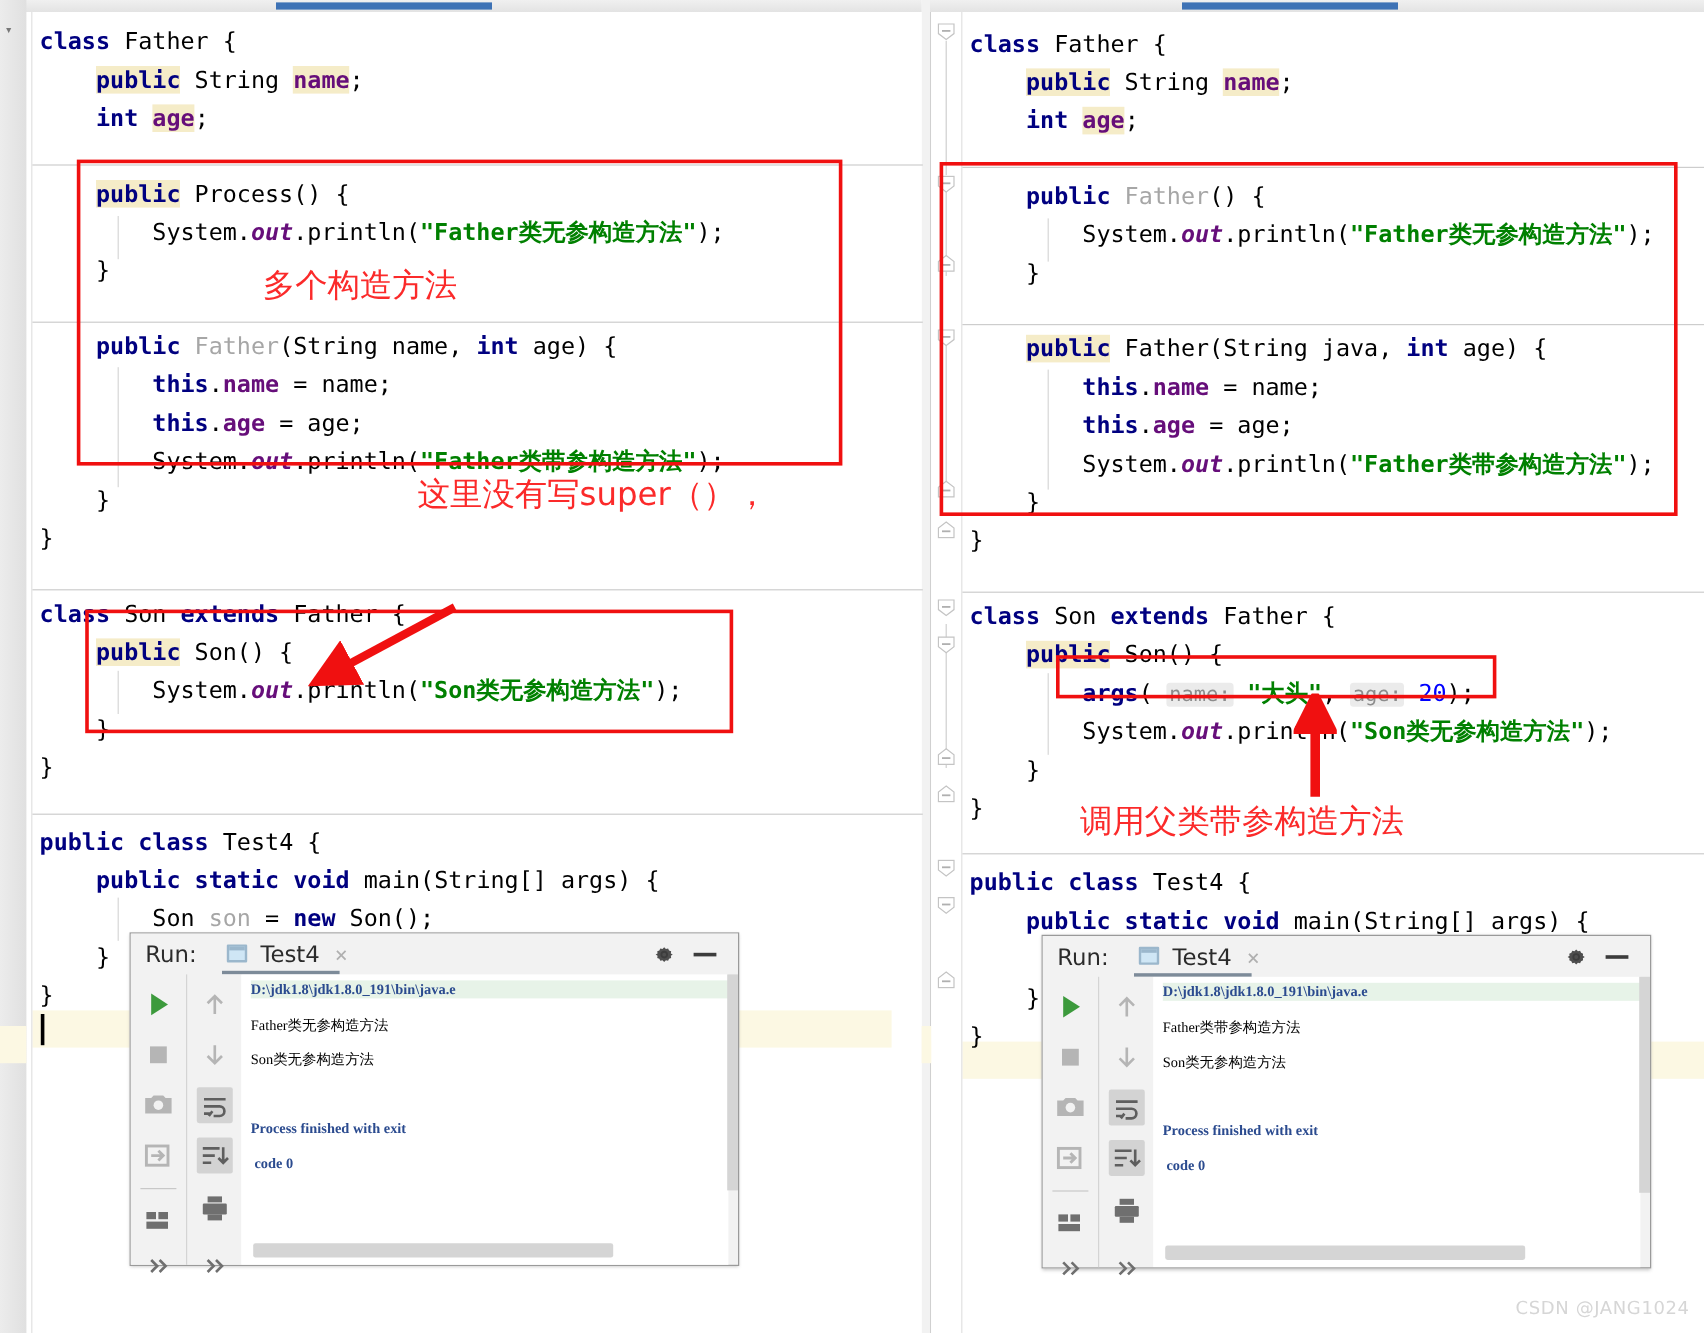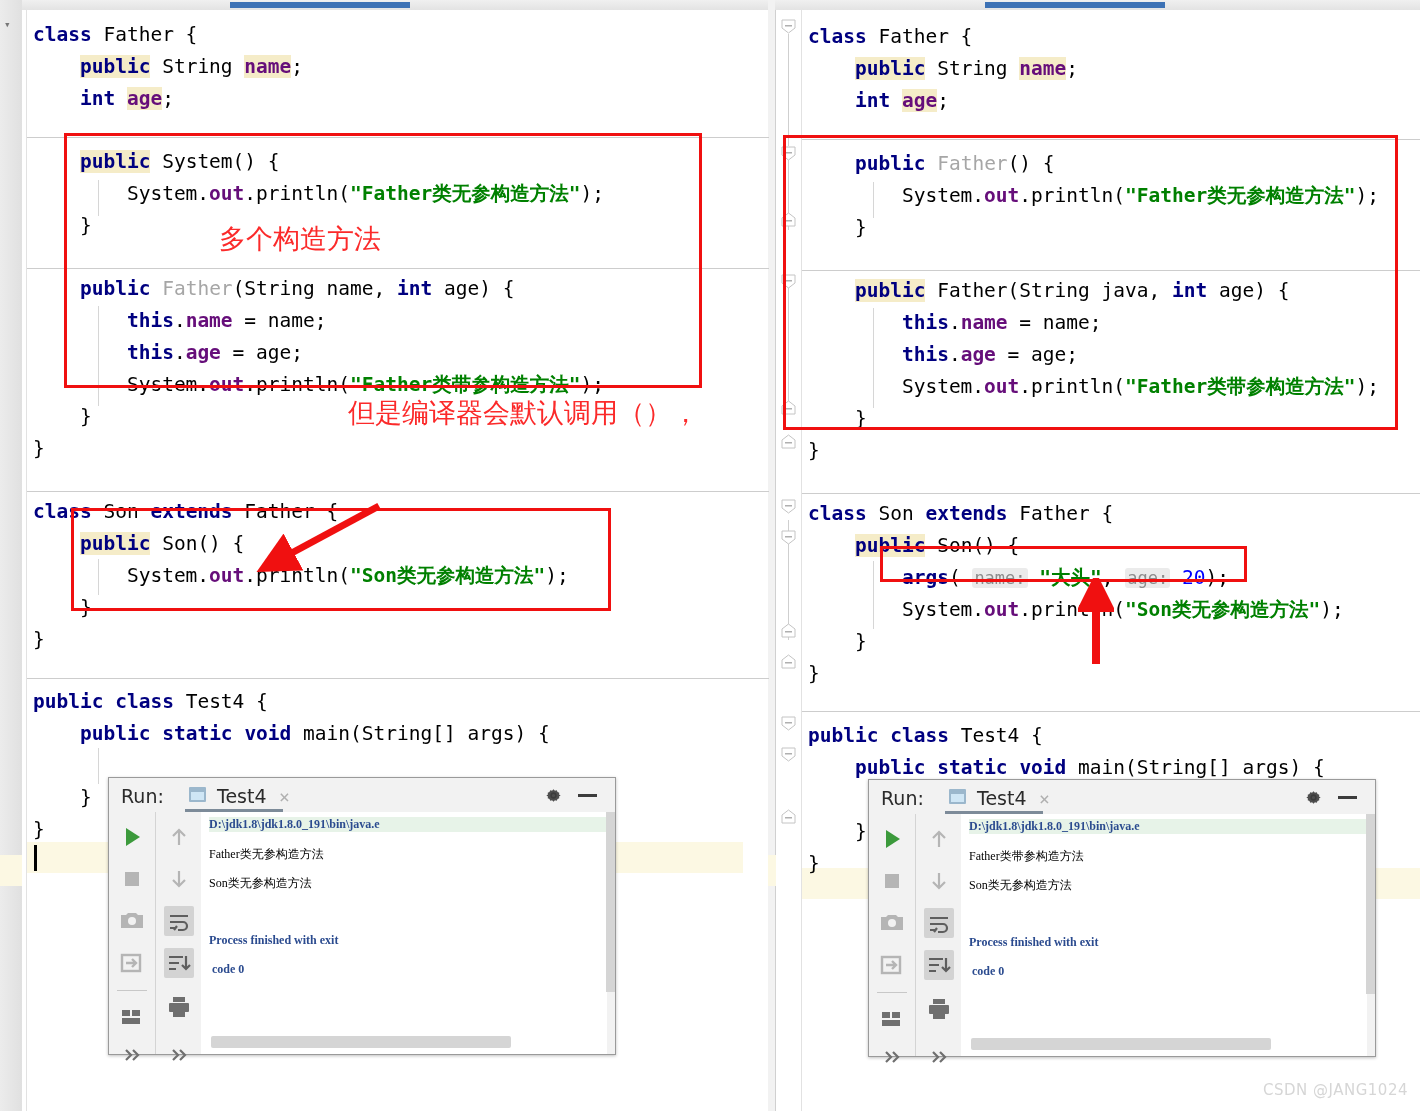--- a/index.html
+++ b/index.html
@@ -34,21 +34,21 @@
   .code { position: absolute; left: 26px; top: 0; right: 0; bottom: 0;
           font-family: "DejaVu Sans Mono", "Liberation Mono", monospace;
           font-size: 19.5px; line-height: 31px; white-space: pre; }
   .pane-right .code { font-size: 19.5px; }
   .ln { position: absolute; left: 6px; height: 31px; white-space: pre; }
 
   .kw   { color: #000080; font-weight: bold; }
   .plain{ color: #000000; }
   .fld  { color: #660e7a; font-weight: bold; }
   .str  { color: #008000; font-weight: bold; }
-  .stat { color: #660e7a; font-weight: bold; }
+  .stat { color: #660e7a; font-style: italic; font-weight: bold; }
   .dim  { color: #a6a6a6; }
   .num  { color: #0000ff; }
   .hl   { background: #f5ecc8; }
   .hint { background: #ebebeb; color: #8c8c8c; font-size: 17px;
           border-radius: 3px; padding: 0 2px; }
 
   
   .msep { position: absolute; height: 1px; background: #cdcdcd; }
   
   .iguide { position: absolute; width: 1px; background: #d6d6d6; }
@@ -218,38 +218,39 @@
 
       <div class="iguide" style="left:97px;top:170px;height:36px;"></div>
       <div class="iguide" style="left:97px;top:296px;height:100px;"></div>
       <div class="iguide" style="left:97px;top:549px;height:36px;"></div>
       <div class="iguide" style="left:97px;top:738px;height:36px;"></div>
 
       <div class="code">
         <div class="ln" style="top:9px;"><span class="kw">class</span><span class="plain"> Father {</span></div>
         <div class="ln" style="top:41px;"><span class="plain">    </span><span class="kw hl">public</span><span class="plain"> String </span><span class="fld hl">name</span><span class="plain">;</span></div>
         <div class="ln" style="top:73px;"><span class="plain">    </span><span class="kw">int</span><span class="plain"> </span><span class="fld hl">age</span><span class="plain">;</span></div>
-        <div class="ln" style="top:136px;"><span class="plain">    </span><span class="kw hl">public</span><span class="plain"> System() {</span></div>
+        <div class="ln" style="top:136px;"><span class="plain">    </span><span class="kw hl">public</span><span class="plain"> Process() {</span></div>
         <div class="ln" style="top:168px;"><span class="plain">        System.</span><span class="stat">out</span><span class="plain">.println(</span><span class="str">"Father类无参构造方法"</span><span class="plain">);</span></div>
         <div class="ln" style="top:200px;"><span class="plain">    }</span></div>
         <div class="ln" style="top:263px;"><span class="plain">    </span><span class="kw">public</span><span class="plain"> </span><span class="dim">Father</span><span class="plain">(String name, </span><span class="kw">int</span><span class="plain"> age) {</span></div>
         <div class="ln" style="top:295px;"><span class="plain">        </span><span class="kw">this</span><span class="plain">.</span><span class="fld">name</span><span class="plain"> = name;</span></div>
         <div class="ln" style="top:327px;"><span class="plain">        </span><span class="kw">this</span><span class="plain">.</span><span class="fld">age</span><span class="plain"> = age;</span></div>
         <div class="ln" style="top:359px;"><span class="plain">        System.</span><span class="stat">out</span><span class="plain">.println(</span><span class="str">"Father类带参构造方法"</span><span class="plain">);</span></div>
         <div class="ln" style="top:391px;"><span class="plain">    }</span></div>
         <div class="ln" style="top:423px;"><span class="plain">}</span></div>
 
         <div class="ln" style="top:486px;"><span class="kw">class</span><span class="plain"> Son </span><span class="kw">extends</span><span class="plain"> Father {</span></div>
         <div class="ln" style="top:518px;"><span class="plain">    </span><span class="kw hl">public</span><span class="plain"> Son() {</span></div>
         <div class="ln" style="top:550px;"><span class="plain">        System.</span><span class="stat">out</span><span class="plain">.println(</span><span class="str">"Son类无参构造方法"</span><span class="plain">);</span></div>
         <div class="ln" style="top:582px;"><span class="plain">    }</span></div>
         <div class="ln" style="top:614px;"><span class="plain">}</span></div>
 
         <div class="ln" style="top:676px;"><span class="kw">public</span><span class="plain"> </span><span class="kw">class</span><span class="plain"> Test4 {</span></div>
         <div class="ln" style="top:708px;"><span class="plain">    </span><span class="kw">public</span><span class="plain"> </span><span class="kw">static</span><span class="plain"> </span><span class="kw">void</span><span class="plain"> main(String[] args) {</span></div>
+        <div class="ln" style="top:740px;"><span class="plain">        Son </span><span class="dim">son</span><span class="plain"> = </span><span class="kw">new</span><span class="plain"> Son();</span></div>
         <div class="ln" style="top:772px;"><span class="plain">    }</span></div>
         <div class="ln" style="top:804px;"><span class="plain">}</span></div>
       </div>
     </div>
   </div>
 
   <div class="pane pane-right">
     <div class="tabstrip">
       <div class="tab-active" style="left:210px;width:180px;"></div>
     </div>
@@ -382,22 +383,23 @@
   </div>
 
   <div class="redbox" style="left:64px;top:133px;width:638px;height:255px;"></div>
   <div class="redbox" style="left:71px;top:508px;width:540px;height:103px;"></div>
 
   <div class="redbox" style="left:783px;top:135px;width:615px;height:295px;"></div>
   <div class="redbox" style="left:880px;top:546px;width:367px;height:36px;"></div>
 
   <div class="redtext" style="left:219px;top:222px;">多个构造方法</div>
 
-  <div class="redtext" style="left:348px;top:396px;">但是编译器会默认调用（），</div>
-
+  <div class="redtext" style="left:348px;top:396px;">这里没有写super（），</div>
+
+  <div class="redtext" style="left:900px;top:668px;">调用父类带参构造方法</div>
 
   <svg class="arrow-svg" style="left:255px;top:500px;" width="130" height="75">
     <defs>
         <marker id="ah1" markerWidth="6" markerHeight="6" refX="3" refY="3" orient="auto">
       <path d="M0,0 L6,3 L0,6 z" fill="#f01010"></path>
         </marker>
       </defs>
     <line x1="124" y1="6" x2="20" y2="62" stroke="#f01010" stroke-width="7" marker-end="url(#ah1)"></line>
   </svg>
 

